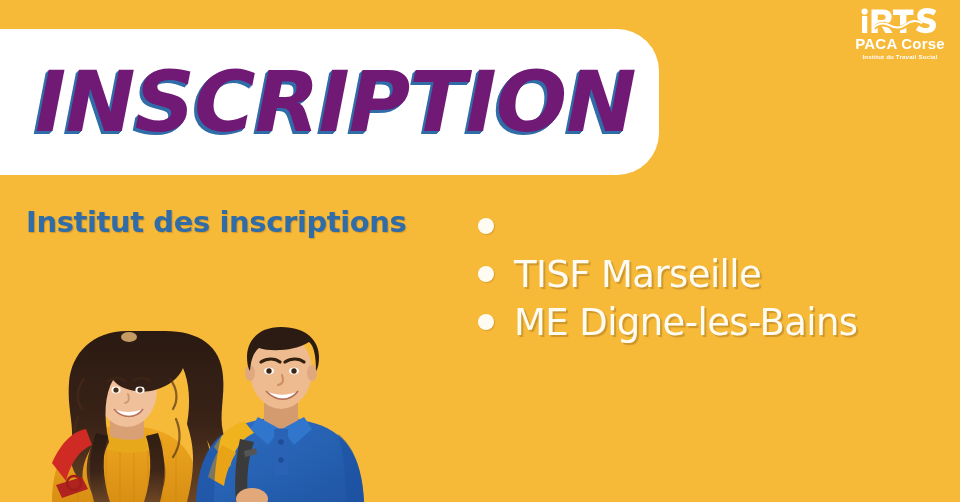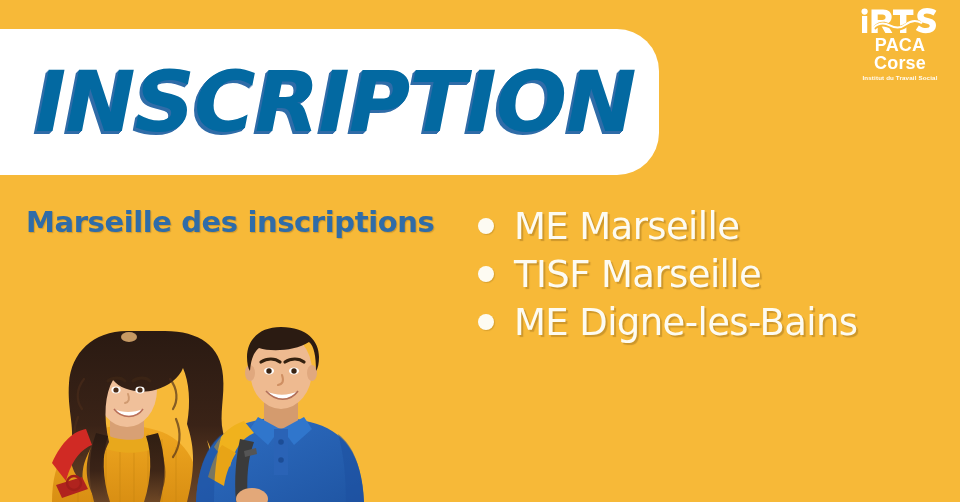--- a/index.html
+++ b/index.html
@@ -40,21 +40,21 @@
     display: block;
     height: 26px;
     margin: 0 auto 2px auto;
     width: 78px;
   }
   .logo-mark svg { display: block; width: 78px; height: 26px; }
 
   .logo-region {
     display: block;
     color: #ffffff;
-    font-size: 18px;
+    font-size: 15px;
     font-weight: bold;
     letter-spacing: 0.2px;
     margin-top: 1px;
   }
   .logo-tagline {
     display: block;
     color: #ffffff;
     font-size: 6.2px;
     font-weight: bold;
     letter-spacing: 0.15px;
@@ -79,21 +79,21 @@
     position: absolute;
     left: 95px;
     top: 50%;
     transform: translateY(-50%);
     font-family: "DejaVu Sans", sans-serif;
     font-style: italic;
     font-weight: bold;
     font-size: 84px;
     line-height: 1;
     letter-spacing: -1px;
-    color: #0369a1;
+    color: #701a75;
     text-shadow:
       -3px 3px 0 #2f6ca8,
       -2px 2px 0 #2f6ca8,
       -1px 1px 0 #2f6ca8;
     white-space: nowrap;
   }
 
   
   .subtitle {
     position: absolute;
@@ -174,26 +174,25 @@
       </svg>
     </span>
     <span class="logo-region">PACA Corse</span>
     <span class="logo-tagline">Institut du Travail Social</span>
   </div>
 
   <div class="title-panel">
     <h1 class="title-text">INSCRIPTION</h1>
   </div>
 
-  <div class="subtitle">Marseille des inscriptions</div>
+  <div class="subtitle">Institut des inscriptions</div>
 
   <ul class="program-list">
     <li class="program-item">
       <span class="program-bullet"></span>
-      <span class="program-label">ME Marseille</span>
     </li>
     <li class="program-item">
       <span class="program-bullet"></span>
       <span class="program-label">TISF Marseille</span>
     </li>
     <li class="program-item">
       <span class="program-bullet"></span>
       <span class="program-label">ME Digne-les-Bains</span>
     </li>
   </ul>

